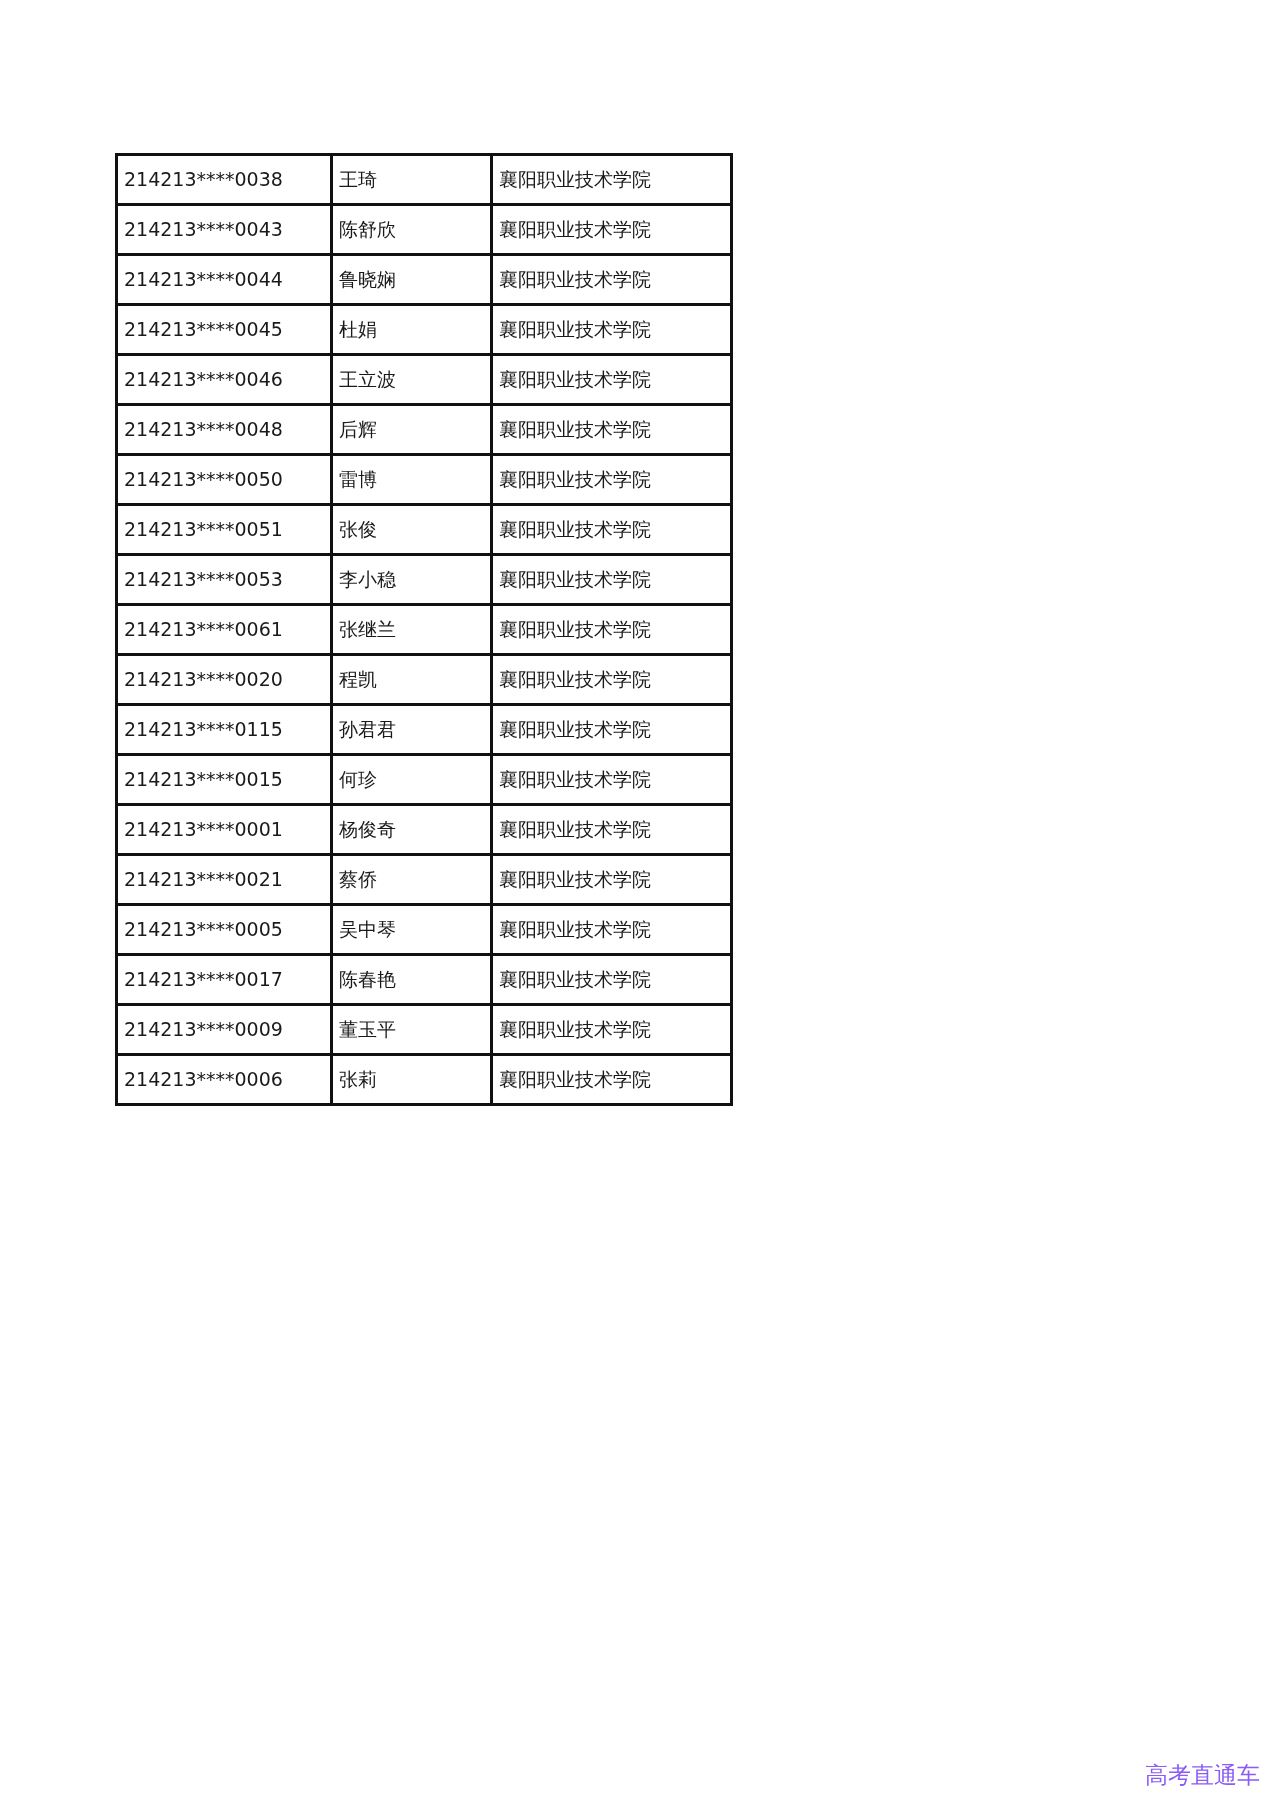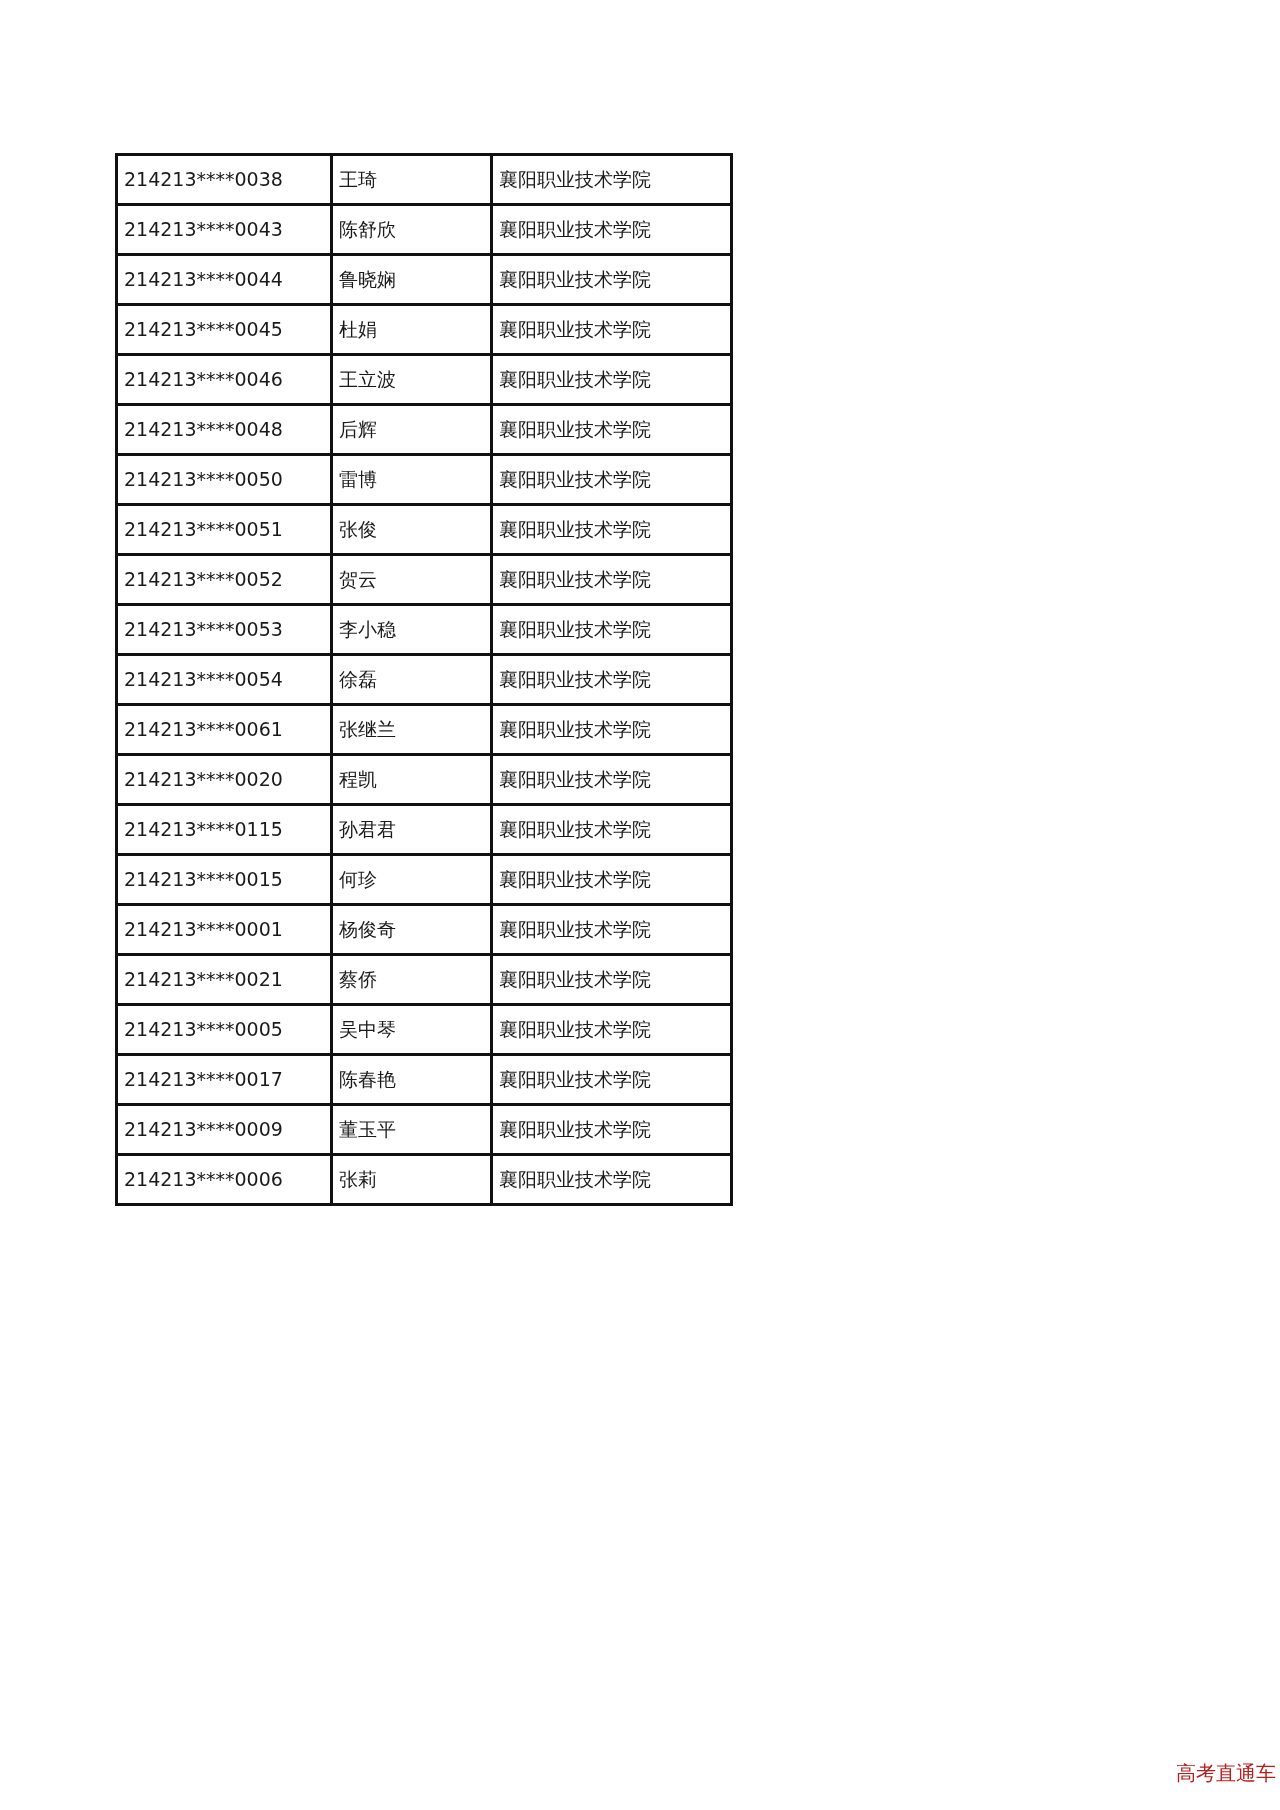--- a/index.html
+++ b/index.html
@@ -31,24 +31,24 @@
       line-height: 1;
       white-space: nowrap;
       vertical-align: middle;
       overflow: hidden;
     }
     .sheet col.c-id { width: 215px; }
     .sheet col.c-name { width: 160px; }
     .sheet col.c-school { width: 240px; }
     .watermark {
       position: absolute;
-      right: 4px;
+      right: 20px;
       top: 1760px;
-      font-size: 20px;
-      color: #b91c1c;
+      font-size: 23px;
+      color: #8b5cf6;
       letter-spacing: 0px;
     }
   </style>
 </head>
 <body>
 
 <table class="sheet">
   <colgroup>
     <col class="c-id">
     <col class="c-name">
@@ -89,32 +89,22 @@
         <td>214213****0050</td>
         <td>雷博</td>
         <td>襄阳职业技术学院</td>
       </tr>
       <tr>
         <td>214213****0051</td>
         <td>张俊</td>
         <td>襄阳职业技术学院</td>
       </tr>
       <tr>
-        <td>214213****0052</td>
-        <td>贺云</td>
-        <td>襄阳职业技术学院</td>
-      </tr>
-      <tr>
         <td>214213****0053</td>
         <td>李小稳</td>
-        <td>襄阳职业技术学院</td>
-      </tr>
-      <tr>
-        <td>214213****0054</td>
-        <td>徐磊</td>
         <td>襄阳职业技术学院</td>
       </tr>
       <tr>
         <td>214213****0061</td>
         <td>张继兰</td>
         <td>襄阳职业技术学院</td>
       </tr>
       <tr>
         <td>214213****0020</td>
         <td>程凯</td>

